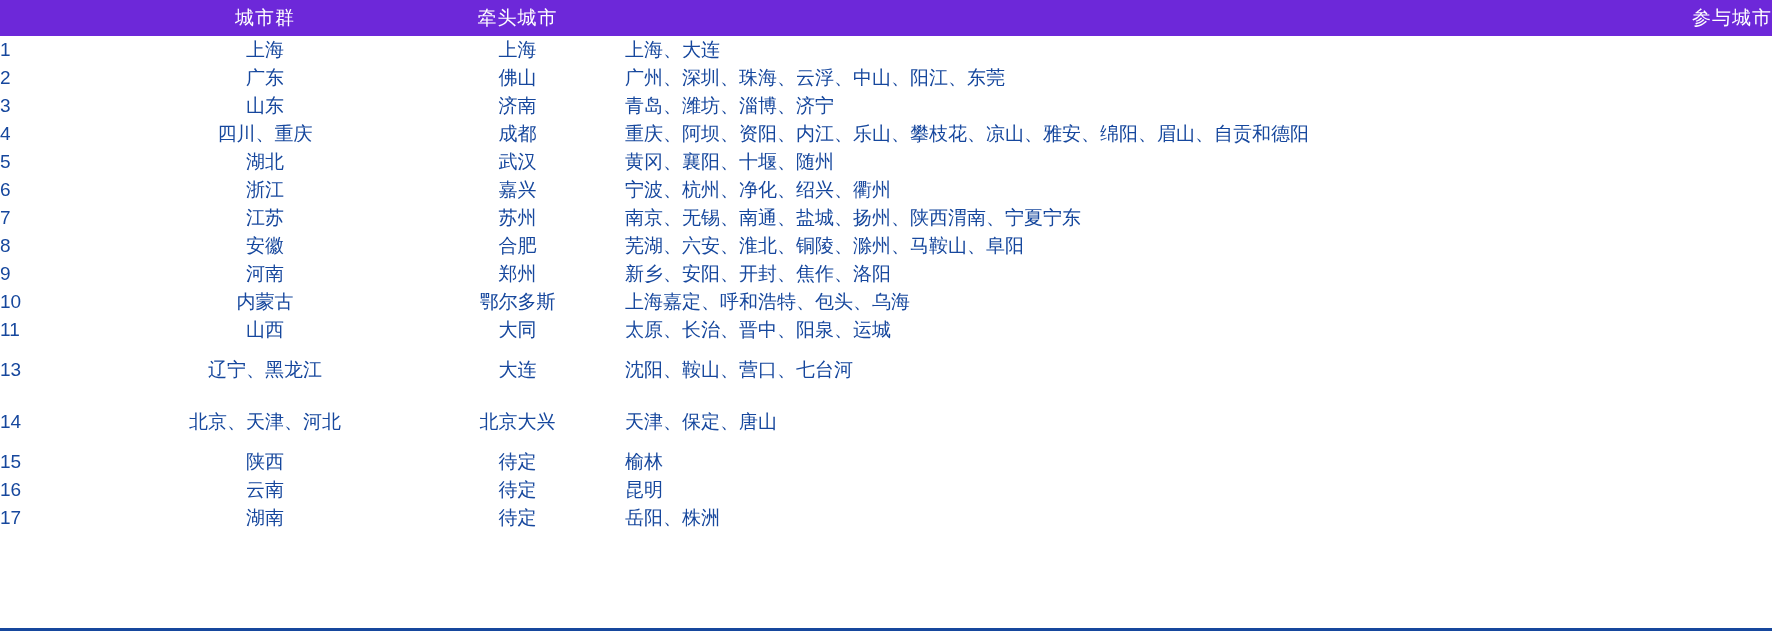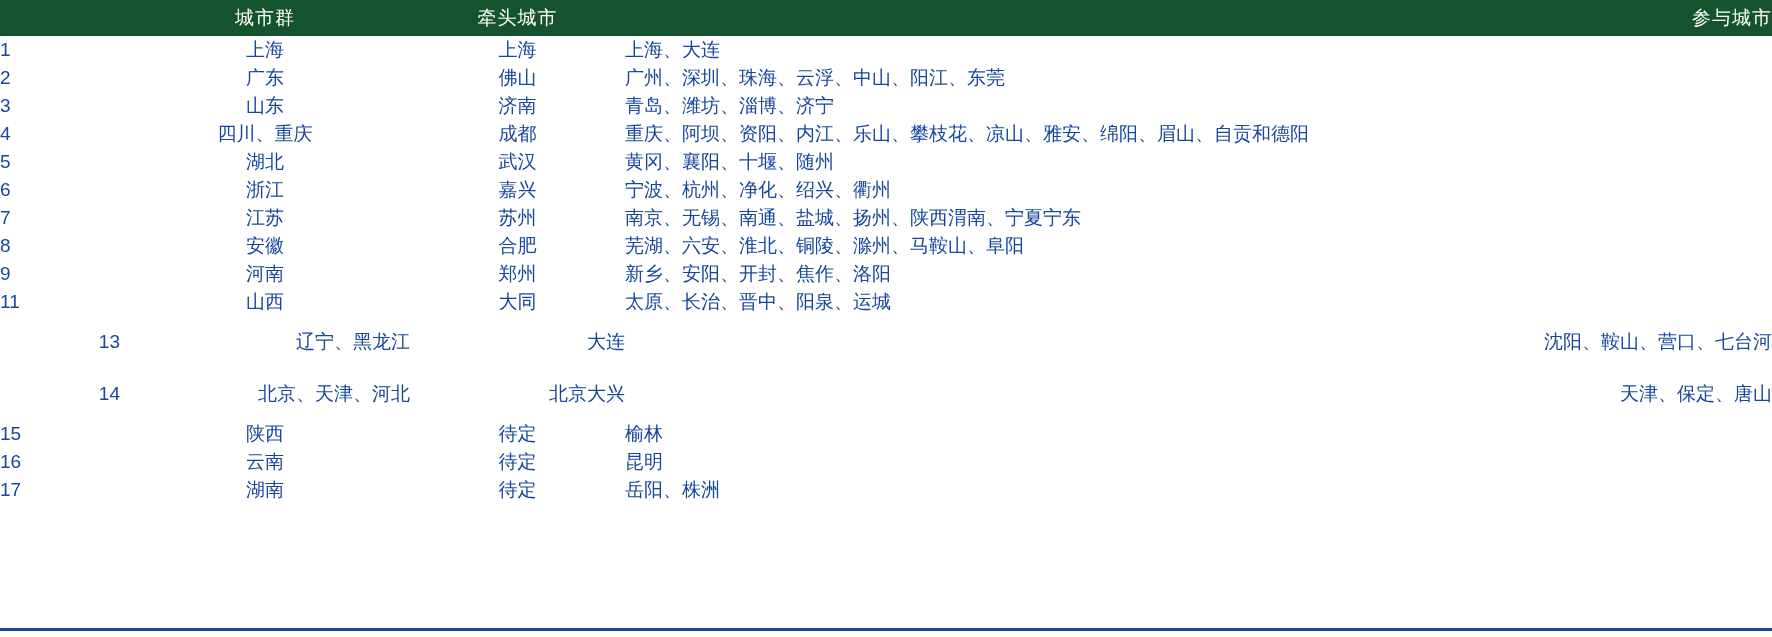--- a/index.html
+++ b/index.html
@@ -20,21 +20,21 @@
     height: 637px;
     box-sizing: border-box;
   }
   table.city-table {
     border-collapse: collapse;
     width: 1772px;
     table-layout: fixed;
     font-size: 19px;
   }
   table.city-table thead th {
-    background: #14532d;
+    background: #6d28d9;
     color: #ffffff;
     font-weight: normal;
     font-size: 19px;
     height: 30px;
     padding: 3px 0;
     vertical-align: middle;
     letter-spacing: 1px;
   }
   col.c-index { width: 120px; }
   col.c-cluster { width: 290px; }
@@ -55,21 +55,21 @@
   }
   td.t-index {
     text-align: left;
     padding-left: 50px;
     color: #16479d;
   }
   td.t-cluster { text-align: center; }
   td.t-lead { text-align: center; }
   td.t-part { text-align: left; padding-left: 10px; margin-left: 48px; }
 
-  tbody tr.tall td { padding-top: 13px; padding-bottom: 13px; text-align: right; }
+  tbody tr.tall td { padding-top: 13px; padding-bottom: 13px; }
 
   .rule-bottom {
     position: absolute;
     left: 0;
     right: 0;
     bottom: 6px;
     height: 3px;
     background: #16479d;
   }
 </style>
@@ -141,20 +141,26 @@
           <td class="t-lead">合肥</td>
           <td class="t-part">芜湖、六安、淮北、铜陵、滁州、马鞍山、阜阳</td>
         </tr>
         <tr>
           <td class="t-index">9</td>
           <td class="t-cluster">河南</td>
           <td class="t-lead">郑州</td>
           <td class="t-part">新乡、安阳、开封、焦作、洛阳</td>
         </tr>
         <tr>
+          <td class="t-index">10</td>
+          <td class="t-cluster">内蒙古</td>
+          <td class="t-lead">鄂尔多斯</td>
+          <td class="t-part">上海嘉定、呼和浩特、包头、乌海</td>
+        </tr>
+        <tr>
           <td class="t-index">11</td>
           <td class="t-cluster">山西</td>
           <td class="t-lead">大同</td>
           <td class="t-part">太原、长治、晋中、阳泉、运城</td>
         </tr>
         <tr class="tall">
           <td class="t-index">13</td>
           <td class="t-cluster">辽宁、黑龙江</td>
           <td class="t-lead">大连</td>
           <td class="t-part">沈阳、鞍山、营口、七台河</td>

